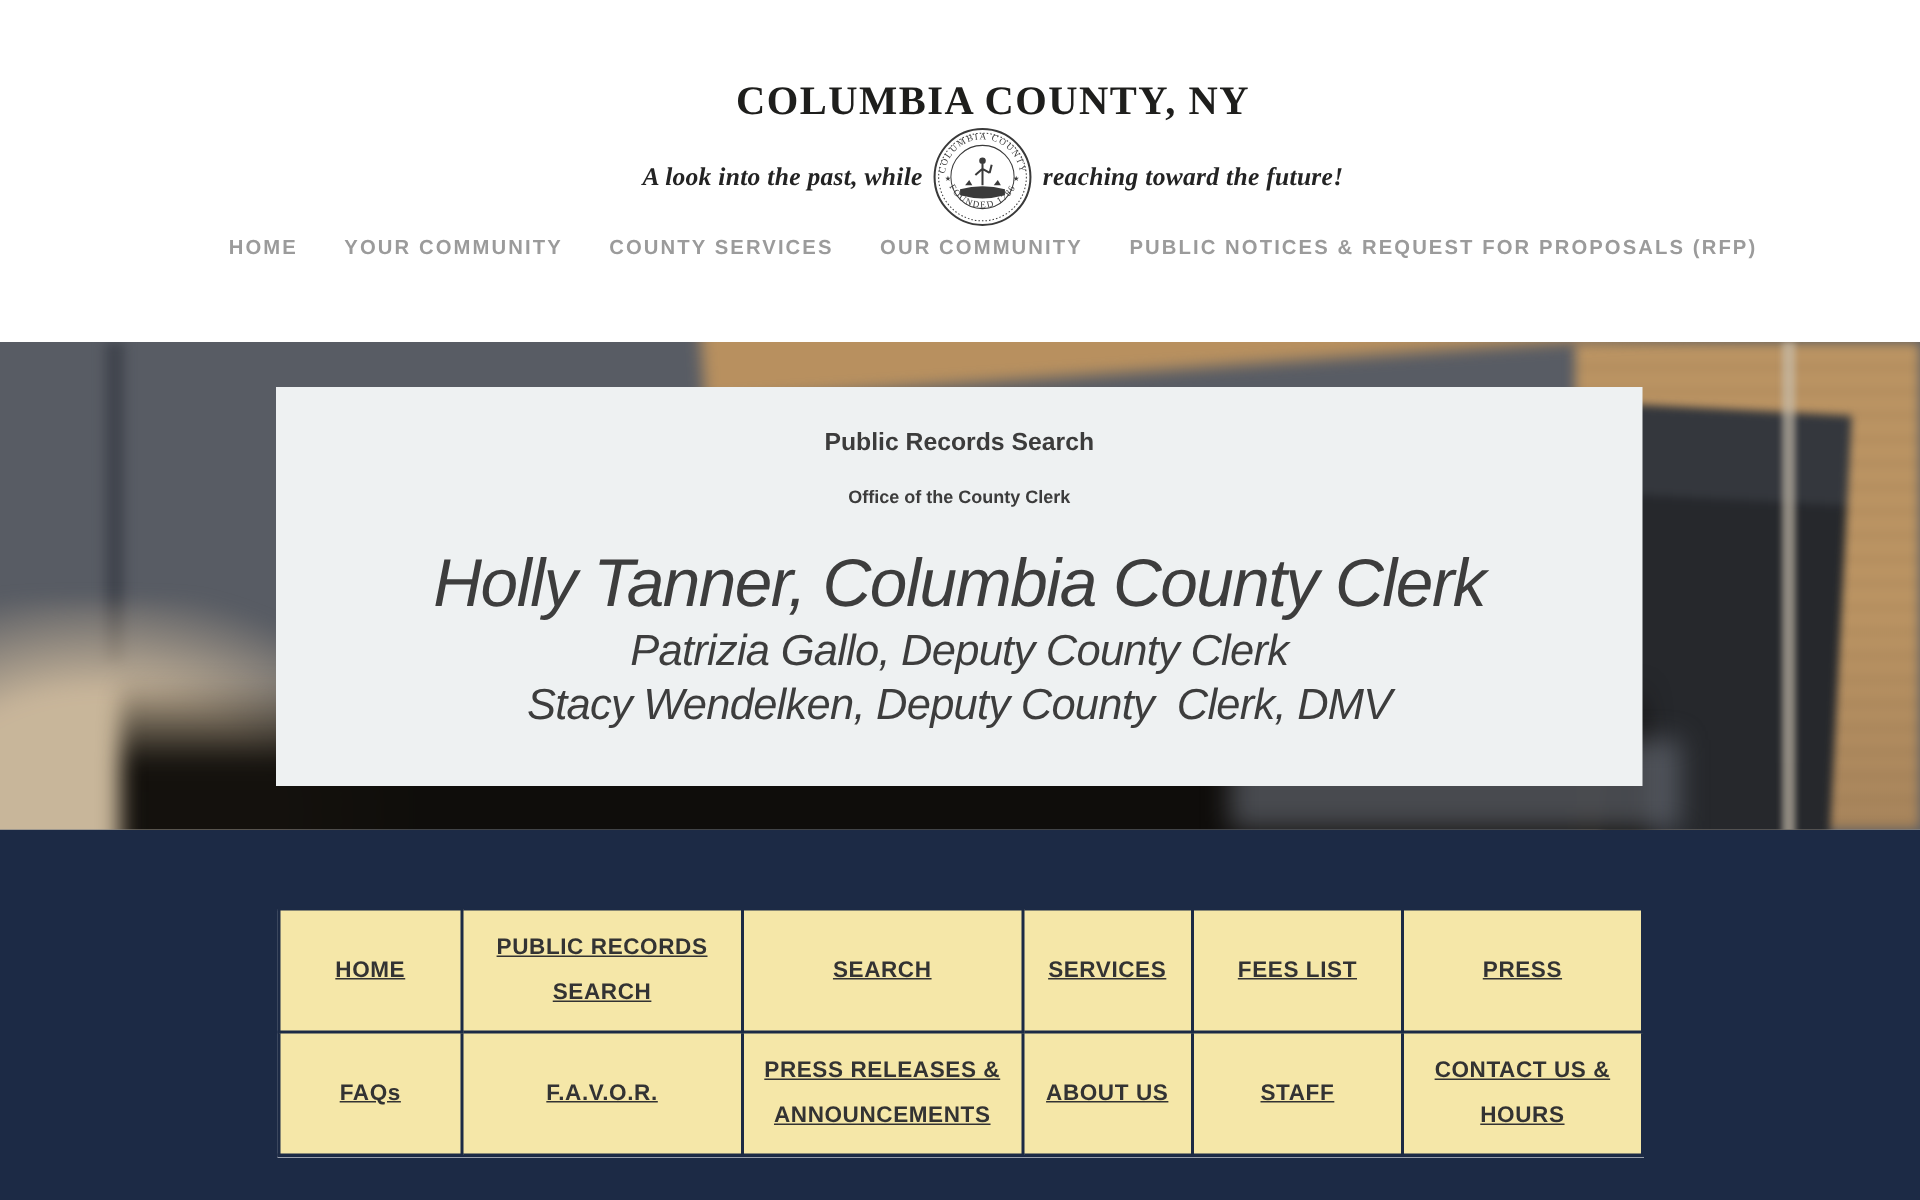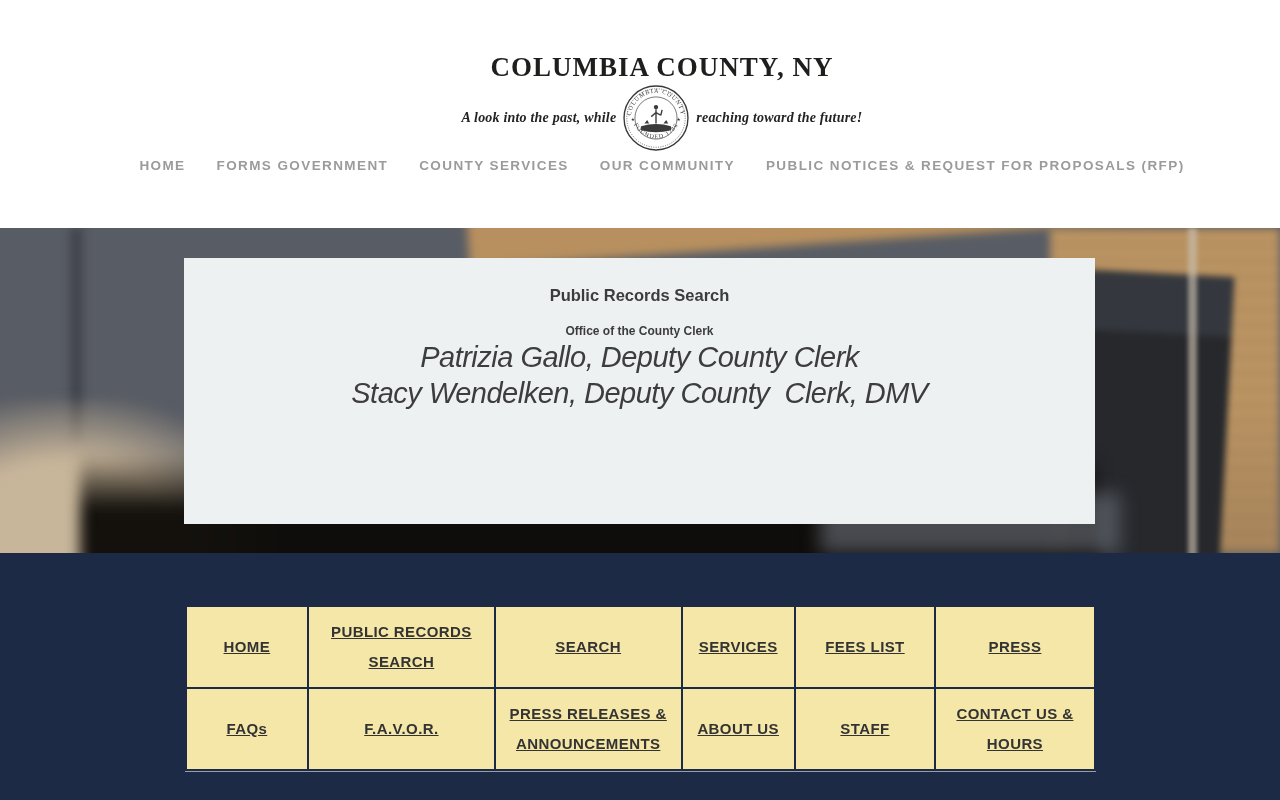--- a/index.html
+++ b/index.html
@@ -6,21 +6,21 @@
   html,body { margin:0; padding:0; }
   body { font-family:"Liberation Sans", sans-serif; background:#ffffff; }
   .page { position:relative; width:1280px; height:800px; overflow:hidden; background:#ffffff; }
 
   
   .site-header { position:relative; height:228px; background:#ffffff; text-align:center;padding-left:44px; }
   .site-title { margin:0; padding-top:52px; font-family:"Liberation Serif", serif; font-weight:600;
                 font-size:27px; letter-spacing:1px; color:#1e1e1c; }
   .tagline-row { display:flex; align-items:center; justify-content:center; gap:6px; height:70px; margin-top:0; }
   .tagline { font-family:"Liberation Serif", serif; font-style:italic; font-weight:700;
-             font-size:14px; color:#232323; letter-spacing:0.2px; }
+             font-size:17px; color:#232323; letter-spacing:0.2px; }
   .seal { display:block; width:68px; height:68px; }
   .seal svg { width:68px; height:68px; display:block; }
 
   nav { margin-top:3px; }
   .nav-row { list-style:none; display:flex; justify-content:center; margin:0; padding:0; }
   .nav-row.row1 { gap:31px; margin-bottom:21px; }
   .nav-row.row2 { gap:31px; }
   .nav-row a { font-size:13.5px; font-weight:700; color:#9b9b9b; text-decoration:none; }
   .nav-row.row1 a { letter-spacing:1.4px; }
   .nav-row.row2 a { letter-spacing:0.6px; }
@@ -108,21 +108,21 @@
           </g>
         </svg>
       </span>
 
       <span class="tagline">reaching toward the future!</span>
     </div>
 
     <nav>
       <ul class="nav-row row1">
         <li><a href="#">HOME</a></li>
-        <li><a href="#">FORMS GOVERNMENT</a></li>
+        <li><a href="#">YOUR COMMUNITY</a></li>
         <li><a href="#">COUNTY SERVICES</a></li>
         <li><a href="#">OUR COMMUNITY</a></li>
         <li><a href="#">PUBLIC NOTICES &amp; REQUEST FOR PROPOSALS (RFP)</a></li>
       </ul>
     </nav>
   </header>
 
   <section class="hero">
     <div class="photo">
       <div class="ph-brick"></div>
@@ -131,20 +131,21 @@
       <div class="ph-pipe"></div>
       <div class="ph-leftline"></div>
       <div class="ph-blob-tan"></div>
       <div class="ph-darkband"></div>
       <div class="ph-graypatch"></div>
     </div>
 
     <div class="hero-card">
       <p class="kicker">Public Records Search</p>
       <p class="subkicker">Office of the County Clerk</p>
+      <h2 class="hero-heading">Holly Tanner, Columbia County Clerk</h2>
       <p class="hero-dep">Patrizia Gallo, Deputy County Clerk</p>
       <p class="hero-dep">Stacy Wendelken, Deputy County  Clerk, DMV</p>
     </div>
   </section>
 
   <section class="quicklinks">
     <table class="ql-table">
       <colgroup>
         <col style="width:13.5%">
           <col style="width:20.5%">

